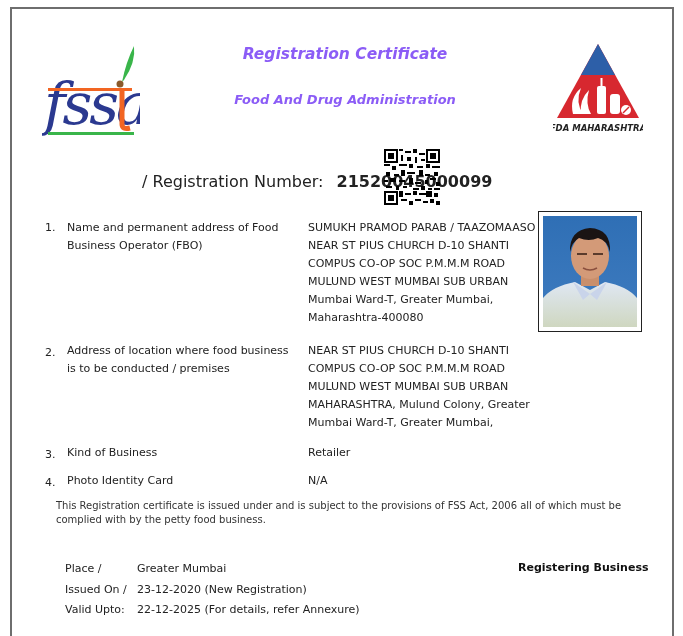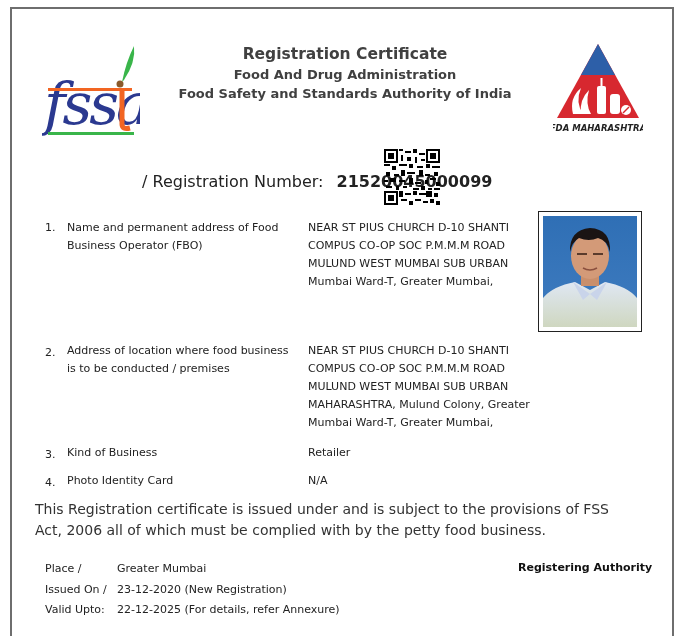--- a/index.html
+++ b/index.html
@@ -10,25 +10,25 @@
       position: absolute; left: 10px; top: 7px; width: 664px; height: 640px;
       border: 2px solid #6e6e6e; border-bottom: none;
     }
 
     
     .logo-fssai { position: absolute; left: 42px; top: 40px; width: 98px; height: 98px; }
     .logo-fda { position: absolute; left: 553px; top: 42px; width: 90px; height: 95px; }
 
     .header-titles {
       position: absolute; left: 160px; top: 44px; width: 370px; text-align: center;
-      font-weight: bold; color: #404040;
+      font-weight: bold; color: #8b5cf6; font-style: italic;
     }
     .header-titles .t1 { font-size: 15.5px; line-height: 21px; }
     .header-titles .t2 { font-size: 15.5px; line-height: 21px; }
-    .header-titles .t3 { font-size: 13px; line-height: 19px; }
+    .header-titles .t3 { font-size: 13px; line-height: 19px; margin-top: 25px; }
     .header-titles .t4 { font-size: 13px; line-height: 19px; }
     .header-titles .t5 { font-size: 13px; line-height: 19px; }
 
     .regno {
       position: absolute; left: 142px; top: 172px; font-size: 16px; color: #222;
       white-space: nowrap;
     }
     .regno .val { font-weight: bold; margin-left: 8px; }
     .qr { position: absolute; left: 384px; top: 148px; width: 56px; height: 58px; }
 
@@ -38,26 +38,26 @@
     .item .label { position: absolute; left: 22px; width: 230px; }
     .item .value { position: absolute; left: 263px; width: 235px; }
 
     .photo {
       position: absolute; left: 538px; top: 211px; width: 104px; height: 121px;
       border: 1.5px solid #222; padding: 4px; background: #fff;
     }
     .photo-inner { width: 100%; height: 100%; overflow: hidden; }
 
     .notice {
-      position: absolute; left: 35px; top: 499px; width: 590px; font-size: 14px;
-      line-height: 21px; color: #333;
+      position: absolute; left: 56px; top: 499px; width: 590px; font-size: 10px;
+      line-height: 14px; color: #333;
     }
 
     .footer { position: absolute; left: 45px; font-size: 11px; color: #222; line-height: 20px; }
-    .footer .k { display: inline-block; width: 72px; }
+    .footer .k { display: inline-block; width: 72px; margin-left: 20px; }
     .reg-authority {
       position: absolute; left: 518px; top: 561px; font-size: 11px; font-weight: bold; color: #111;
     }
   </style>
 </head>
 <body>
 
 <div class="frame"></div>
 
 <svg class="logo-fssai" viewBox="0 0 98 98">
@@ -78,21 +78,20 @@
   <rect x="47.5" y="36" width="2" height="9" fill="#fff"></rect>
   <rect x="57" y="52" width="10" height="20" rx="3" fill="#fff"></rect>
   <circle cx="73" cy="68" r="5" fill="#fff"></circle>
   <line x1="70" y1="71" x2="76" y2="65" stroke="#d7282f" stroke-width="1.5"></line>
   <text x="45" y="89" text-anchor="middle" font-family="DejaVu Sans, sans-serif" font-style="italic" font-weight="bold" font-size="8.5" fill="#222">FDA MAHARASHTRA</text>
 </svg>
 
 <div class="header-titles">
   <div class="t1">Registration Certificate</div>
   <div class="t3">Food And Drug Administration</div>
-  <div class="t4">Food Safety and Standards Authority of India</div>
 </div>
 
 <div class="regno">
   <span>/ Registration Number:</span>
   <span class="val">21520045000099</span>
 </div>
 
 <svg class="qr" viewBox="0 0 29 29" shape-rendering="crispEdges">
   <g fill="#000">
     <rect x="0" y="0" width="7" height="7"></rect>
@@ -153,24 +152,26 @@
       <rect x="20" y="27" width="3" height="1"></rect>
     <rect x="24" y="26" width="2" height="2"></rect>
       <rect x="27" y="27" width="2" height="2"></rect>
   </g>
 </svg>
 
 <div class="item" style="top:219px;">
   <span class="num">1.</span>
   <span class="label">Name and permanent address of Food Business Operator (FBO)</span>
   <div class="value">
+    <div>SUMUKH PRAMOD PARAB / TAAZOMAASO</div>
     <div>NEAR ST PIUS CHURCH D-10 SHANTI</div>
     <div>COMPUS CO-OP SOC P.M.M.M ROAD</div>
     <div>MULUND WEST MUMBAI SUB URBAN</div>
     <div>Mumbai Ward-T, Greater Mumbai,</div>
+    <div>Maharashtra-400080</div>
   </div>
 </div>
 
 <div class="photo">
   <svg class="photo-inner" viewBox="0 0 94 111" preserveAspectRatio="none">
     <defs>
       <linearGradient id="bg" x1="0" y1="0" x2="0" y2="1">
         <stop offset="0" stop-color="#2f6fb5"></stop>
           <stop offset="1" stop-color="#3f7cc0"></stop>
       </linearGradient>
@@ -220,13 +221,13 @@
 
 <div class="footer" style="top:559px;">
   <span class="k">Place /</span><span>Greater Mumbai</span>
 </div>
 <div class="footer" style="top:580px;">
   <span class="k">Issued On /</span><span>23-12-2020 (New Registration)</span>
 </div>
 <div class="footer" style="top:600px;">
   <span class="k">Valid Upto:</span><span>22-12-2025 (For details, refer Annexure)</span>
 </div>
-<div class="reg-authority">Registering Authority</div>
+<div class="reg-authority">Registering Business</div>
 
 </body></html>

